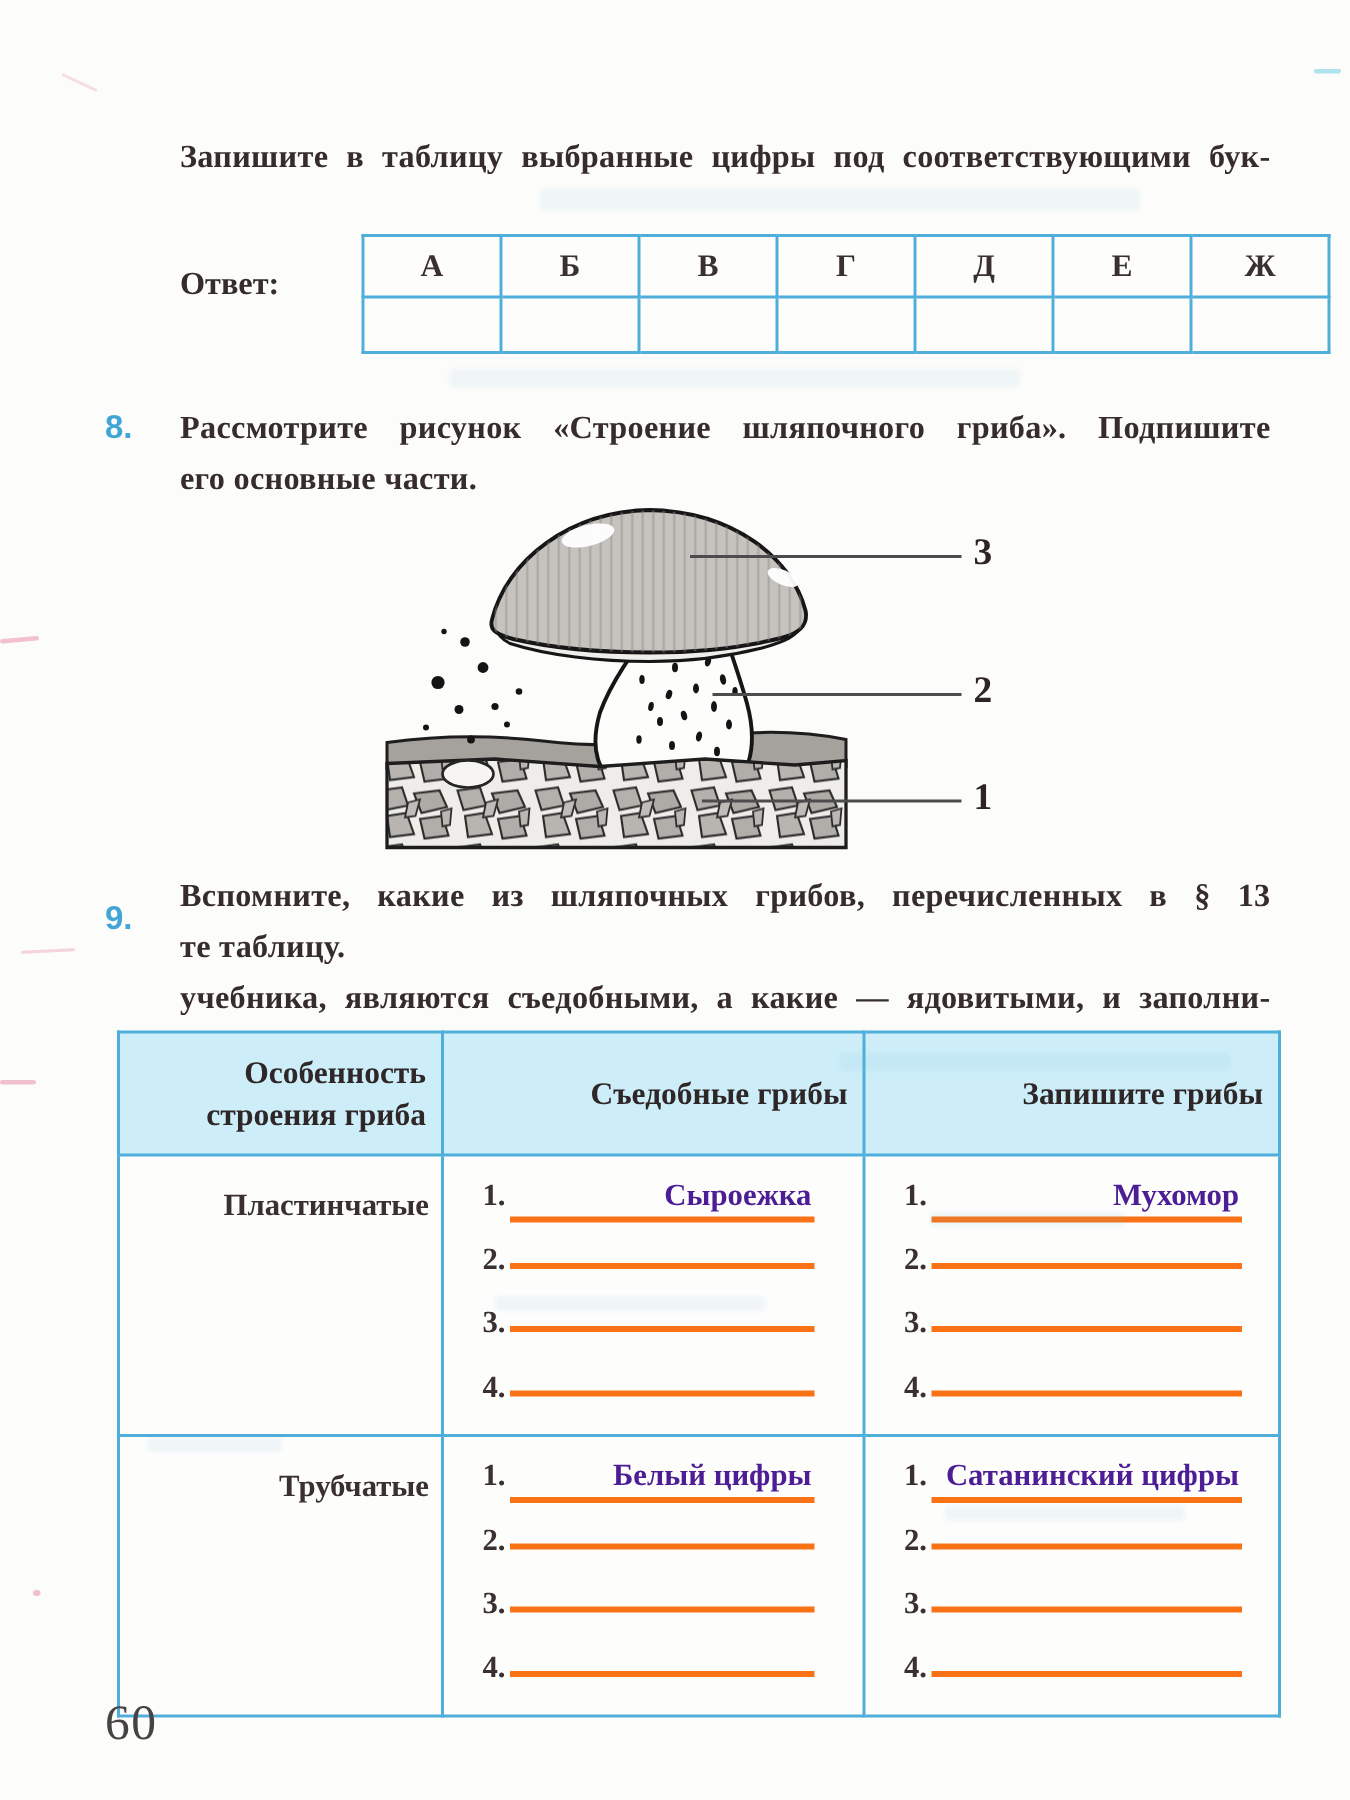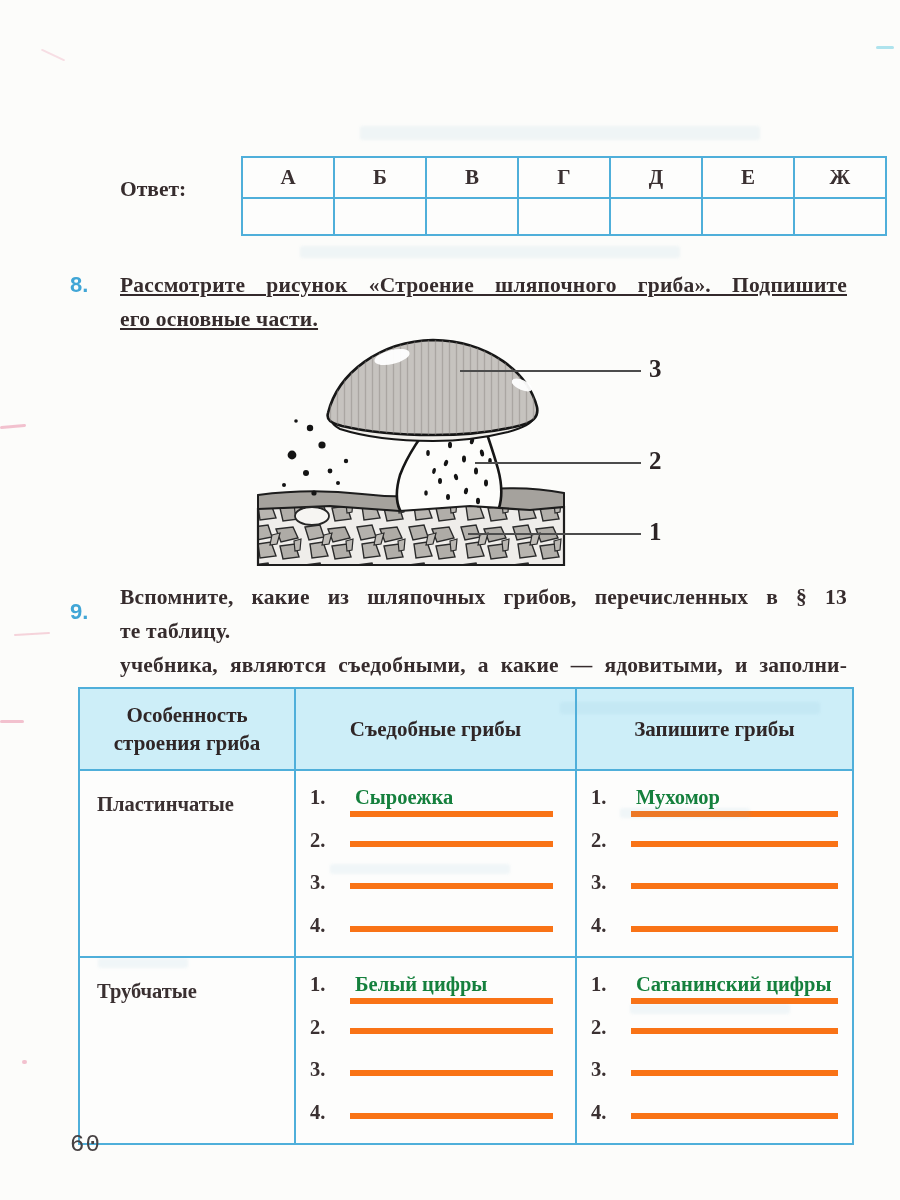--- a/index.html
+++ b/index.html
@@ -35,43 +35,44 @@
   table.big th{
     height:80px;background:#cdeef8;vertical-align:middle;
     font-size:21px;font-weight:bold;color:#2f2627;line-height:1.35;
     padding:0 10px;
   }
   td.feature{padding:22px 8px 0 17px;font-size:20.5px;font-weight:600;color:#3a3031;margin-left:36px;}
   td.slots{padding:15px 0 0 14px;}
   .slot{display:flex;align-items:baseline;height:42.5px;}
   .slot .num{font-size:20.5px;font-weight:600;color:#3a3031;width:27px;flex:none;}
   .slot .entry{
-    border-bottom:6px solid #f97316;
-    font-size:20.5px;font-weight:600;color:#15803d;
-    padding:0 2px 2px 5px;margin-left:13px;
+    border-bottom:4px solid #f97316;
+    font-size:20.5px;font-weight:600;color:#4c1d95;
+    padding:0 2px 2px 5px;margin-left:3px;
   }
   .entry.w2{width:196px;}
   .entry.w3{width:200px;}
   
   #figure{width:450px;height:248px;}
   .fig-num{position:absolute;font-size:25px;font-weight:600;color:#2c2425;}
   
   .page-num{
-    font-family:Liberation Mono, monospace;
-    font-size:24px;color:#474243;letter-spacing:1px;
+    font-family:Liberation Serif, serif;
+    font-size:33px;color:#474243;letter-spacing:1px;
   }
   
   .bleed{position:absolute;background:rgba(110,175,212,0.09);filter:blur(1.5px);border-radius:2px;}
   .pink{position:absolute;background:rgba(231,122,152,0.45);border-radius:2px;}
   .cyan{position:absolute;background:rgba(110,205,225,0.55);border-radius:2px;}
 </style>
 </head>
 <body>
 
 <div class="abs" style="left:120px;top:87px;width:727px;">
+  <div class="para-line jline">Запишите в таблицу выбранные цифры под соответствующими бук-</div>
 </div>
 
 <div class="abs ans-label" style="left:120px;top:177px;">Ответ:</div>
 <table class="ans abs" style="left:241px;top:156px;border:2.6px solid #4fafda;">
   <tbody>
       <tr class="hdr">
     <td>А</td>
     <td>Б</td>
     <td>В</td>
     <td>Г</td>
@@ -85,21 +86,21 @@
     <td></td>
     <td></td>
     <td></td>
     <td></td>
     <td></td>
   </tr>
 </tbody>
   </table>
 
 <div class="abs qnum" style="left:70px;top:268px;">8.</div>
-<div class="abs" style="left:120px;top:268px;width:727px;text-decoration:underline;">
+<div class="abs" style="left:120px;top:268px;width:727px;">
   <div class="para-line jline">Рассмотрите рисунок «Строение шляпочного гриба». Подпишите</div>
   <div class="para-line">его основные части.</div>
 </div>
 
 <div class="abs" style="left:250px;top:333px;width:450px;height:248px;">
   <svg id="figure" viewBox="0 0 450 248" xmlns="http://www.w3.org/2000/svg">
     <defs>
       <pattern id="hatch" width="7" height="12" patternUnits="userSpaceOnUse">
         <path d="M3.5,0 V12" stroke="#8d8a86" stroke-width="1.4" opacity="0.5"></path>
       </pattern>
@@ -177,21 +178,21 @@
   <div class="fig-num" style="left:399px;top:185px;">1</div>
 </div>
 
 <div class="abs qnum" style="left:70px;top:595px;">9.</div>
 <div class="abs" style="left:120px;top:580px;width:727px;">
   <div class="para-line jline">Вспомните, какие из шляпочных грибов, перечисленных в § 13</div>
   <div class="para-line">те таблицу.</div>
   <div class="para-line jline">учебника, являются съедобными, а какие — ядовитыми, и заполни-</div>
 </div>
 
-<table class="big abs" style="left:78px;top:687px;width:774px;">
+<table class="big abs" style="left:78px;top:687px;width:774px;text-align:right;">
   <colgroup>
       <col style="width:216px">
       <col style="width:281px">
       <col style="width:277px">
     </colgroup>
   <tbody>
       <tr>
     <th>Особенность строения гриба</th>
     <th>Съедобные грибы</th>
     <th>Запишите грибы</th>

